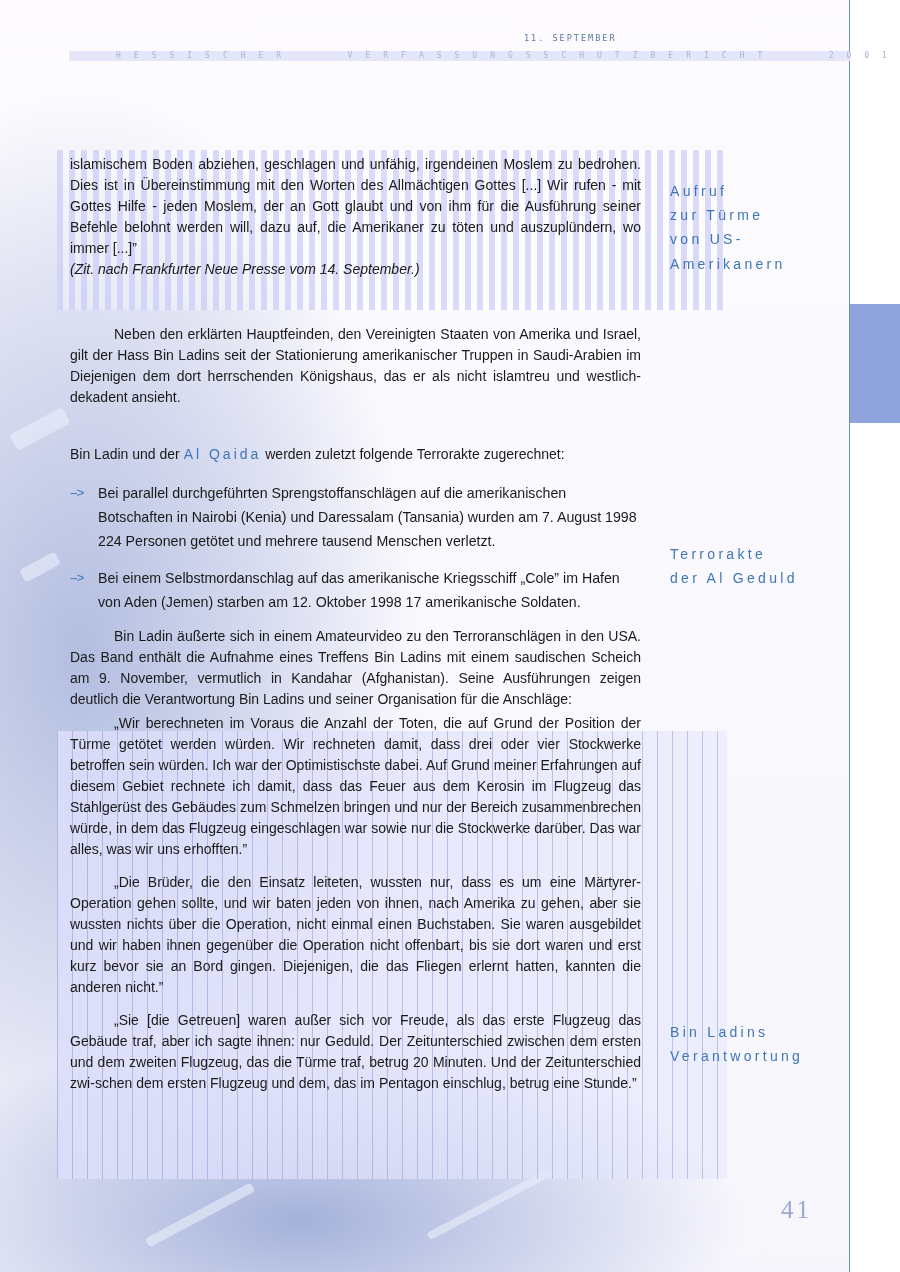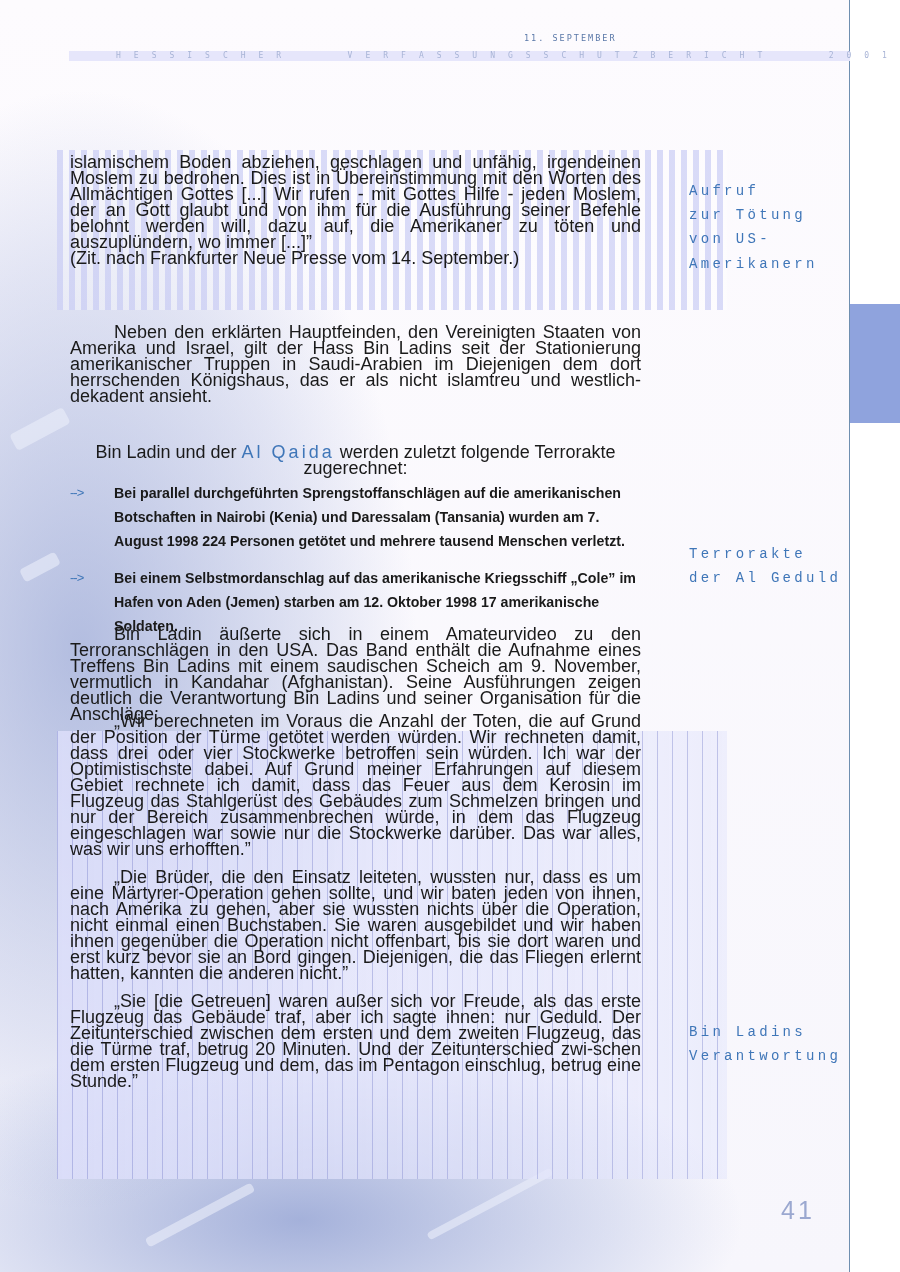--- a/index.html
+++ b/index.html
@@ -18,30 +18,30 @@
     letter-spacing:2px; color:#5a78a8; }
   .header-band { position:absolute; left:69px; top:51px; width:781px; height:10px; background:#e6e6fb; }
   .header-text { position:absolute; left:108px; top:51px; font-family:"DejaVu Sans Mono", monospace; font-size:8px;
     letter-spacing:13px; color:#a8b4d6; white-space:pre; line-height:10px;padding-left:8px; }
   .stripe-box { position:absolute; background:
       repeating-linear-gradient(90deg, rgba(205,208,245,0.75) 0px, rgba(205,208,245,0.75) 6px, rgba(255,255,255,0.35) 6px, rgba(255,255,255,0.35) 12px); }
   .stripe-box.fine { background:
       linear-gradient(90deg, rgba(220,222,250,0.85), rgba(230,232,252,0.6)),
       repeating-linear-gradient(90deg, rgba(170,175,220,0.6) 0px, rgba(170,175,220,0.6) 1px, transparent 1px, transparent 15px); 
       background-blend-mode:multiply; }
-  .text { position:absolute; left:70px; width:571px; font-size:18px; line-height:16px; text-align:justify; }
+  .text { position:absolute; left:70px; width:571px; font-size:14px; line-height:21px; text-align:justify; }
   .text p { margin:0; }
   .indent { text-indent:44px; }
   .accent { color:#3f76b8; letter-spacing:3px; }
   .bullet { position:absolute; left:70px; width:571px; font-size:14.2px; line-height:24.2px; }
   .bullet .arrow { position:absolute; left:0; top:0; color:#3f76b8; font-size:13px; letter-spacing:-1px; }
-  .bullet .btext { margin-left:44px;font-weight:bold; }
-  .margin-note { position:absolute; left:670px; font-family:Liberation Mono, monospace; font-size:14px;
-    line-height:24.2px; letter-spacing:3.3px; color:#3f76b8;margin-left:19px; }
-  .page-num { position:absolute; left:781px; top:1196px; font-family:Liberation Sans, sans-serif; font-size:25px;
+  .bullet .btext { margin-left:28px; }
+  .margin-note { position:absolute; left:670px; font-family:Liberation Sans, sans-serif; font-size:14px;
+    line-height:24.2px; letter-spacing:3.3px; color:#3f76b8; }
+  .page-num { position:absolute; left:781px; top:1196px; font-family:Liberation Serif, serif; font-size:25px;
     color:#9ba8d0; letter-spacing:3px; }
 </style>
 </head>
 <body>
 
 <div class="page-bg"></div>
 <div class="photo-streak" style="left:10px;top:420px;width:60px;height:18px;"></div>
 <div class="photo-streak" style="left:20px;top:560px;width:40px;height:14px;"></div>
 <div class="photo-streak" style="left:140px;top:1210px;width:120px;height:10px;"></div>
 <div class="photo-streak" style="left:420px;top:1200px;width:140px;height:8px;"></div>
@@ -49,35 +49,35 @@
 <div class="right-rule"></div>
 <div class="tab-block"></div>
 
 <div class="chapter">11. SEPTEMBER</div>
 <div class="header-band"></div>
 <div class="header-text">HESSISCHER   VERFASSUNGSSCHUTZBERICHT   2001</div>
 
 <div class="stripe-box" style="left:57px;top:150px;width:670px;height:160px;"></div>
 <div class="text" style="top:154px;">
   <p>islamischem Boden abziehen, geschlagen und unfähig, irgendeinen Moslem zu bedrohen. Dies ist in Übereinstimmung mit den Worten des Allmächtigen Gottes [...] Wir rufen - mit Gottes Hilfe - jeden Moslem, der an Gott glaubt und von ihm für die Ausführung seiner Befehle belohnt werden will, dazu auf, die Amerikaner zu töten und auszuplündern, wo immer [...]”</p>
-  <p style="text-align:left;">(Zit. nach Frankfurter Neue Presse vom 14. September.)</p>
+  <p style="text-align:left;font-style:italic;">(Zit. nach Frankfurter Neue Presse vom 14. September.)</p>
 </div>
 
 <div class="margin-note" style="top:179px;">
   <div>Aufruf</div>
-  <div>zur Tötung</div>
+  <div>zur Türme</div>
   <div>von US-</div>
   <div>Amerikanern</div>
 </div>
 
 <div class="text" style="top:324px;">
   <p class="indent">Neben den erklärten Hauptfeinden, den Vereinigten Staaten von Amerika und Israel, gilt der Hass Bin Ladins seit der Stationierung amerikanischer Truppen in Saudi-Arabien im Diejenigen dem dort herrschenden Königshaus, das er als nicht islamtreu und westlich-dekadent ansieht.</p>
 </div>
 
-<div class="text" style="top:444px;text-align:center;">
+<div class="text" style="top:444px;text-align:left;">
   <span>Bin Ladin und der </span><span class="accent">Al Qaida</span><span> werden zuletzt folgende Terrorakte zugerechnet:</span>
 </div>
 
 <div class="bullet" style="top:481px;">
   <span class="arrow">--&gt;</span>
   <div class="btext">Bei parallel durchgeführten Sprengstoffanschlägen auf die amerikanischen Botschaften in Nairobi (Kenia) und Daressalam (Tansania) wurden am 7. August 1998 224 Personen getötet und mehrere tausend Menschen verletzt.</div>
 </div>
 <div class="bullet" style="top:566px;">
   <span class="arrow">--&gt;</span>
   <div class="btext">Bei einem Selbstmordanschlag auf das amerikanische Kriegsschiff „Cole” im Hafen von Aden (Jemen) starben am 12. Oktober 1998 17 amerikanische Soldaten.</div>

